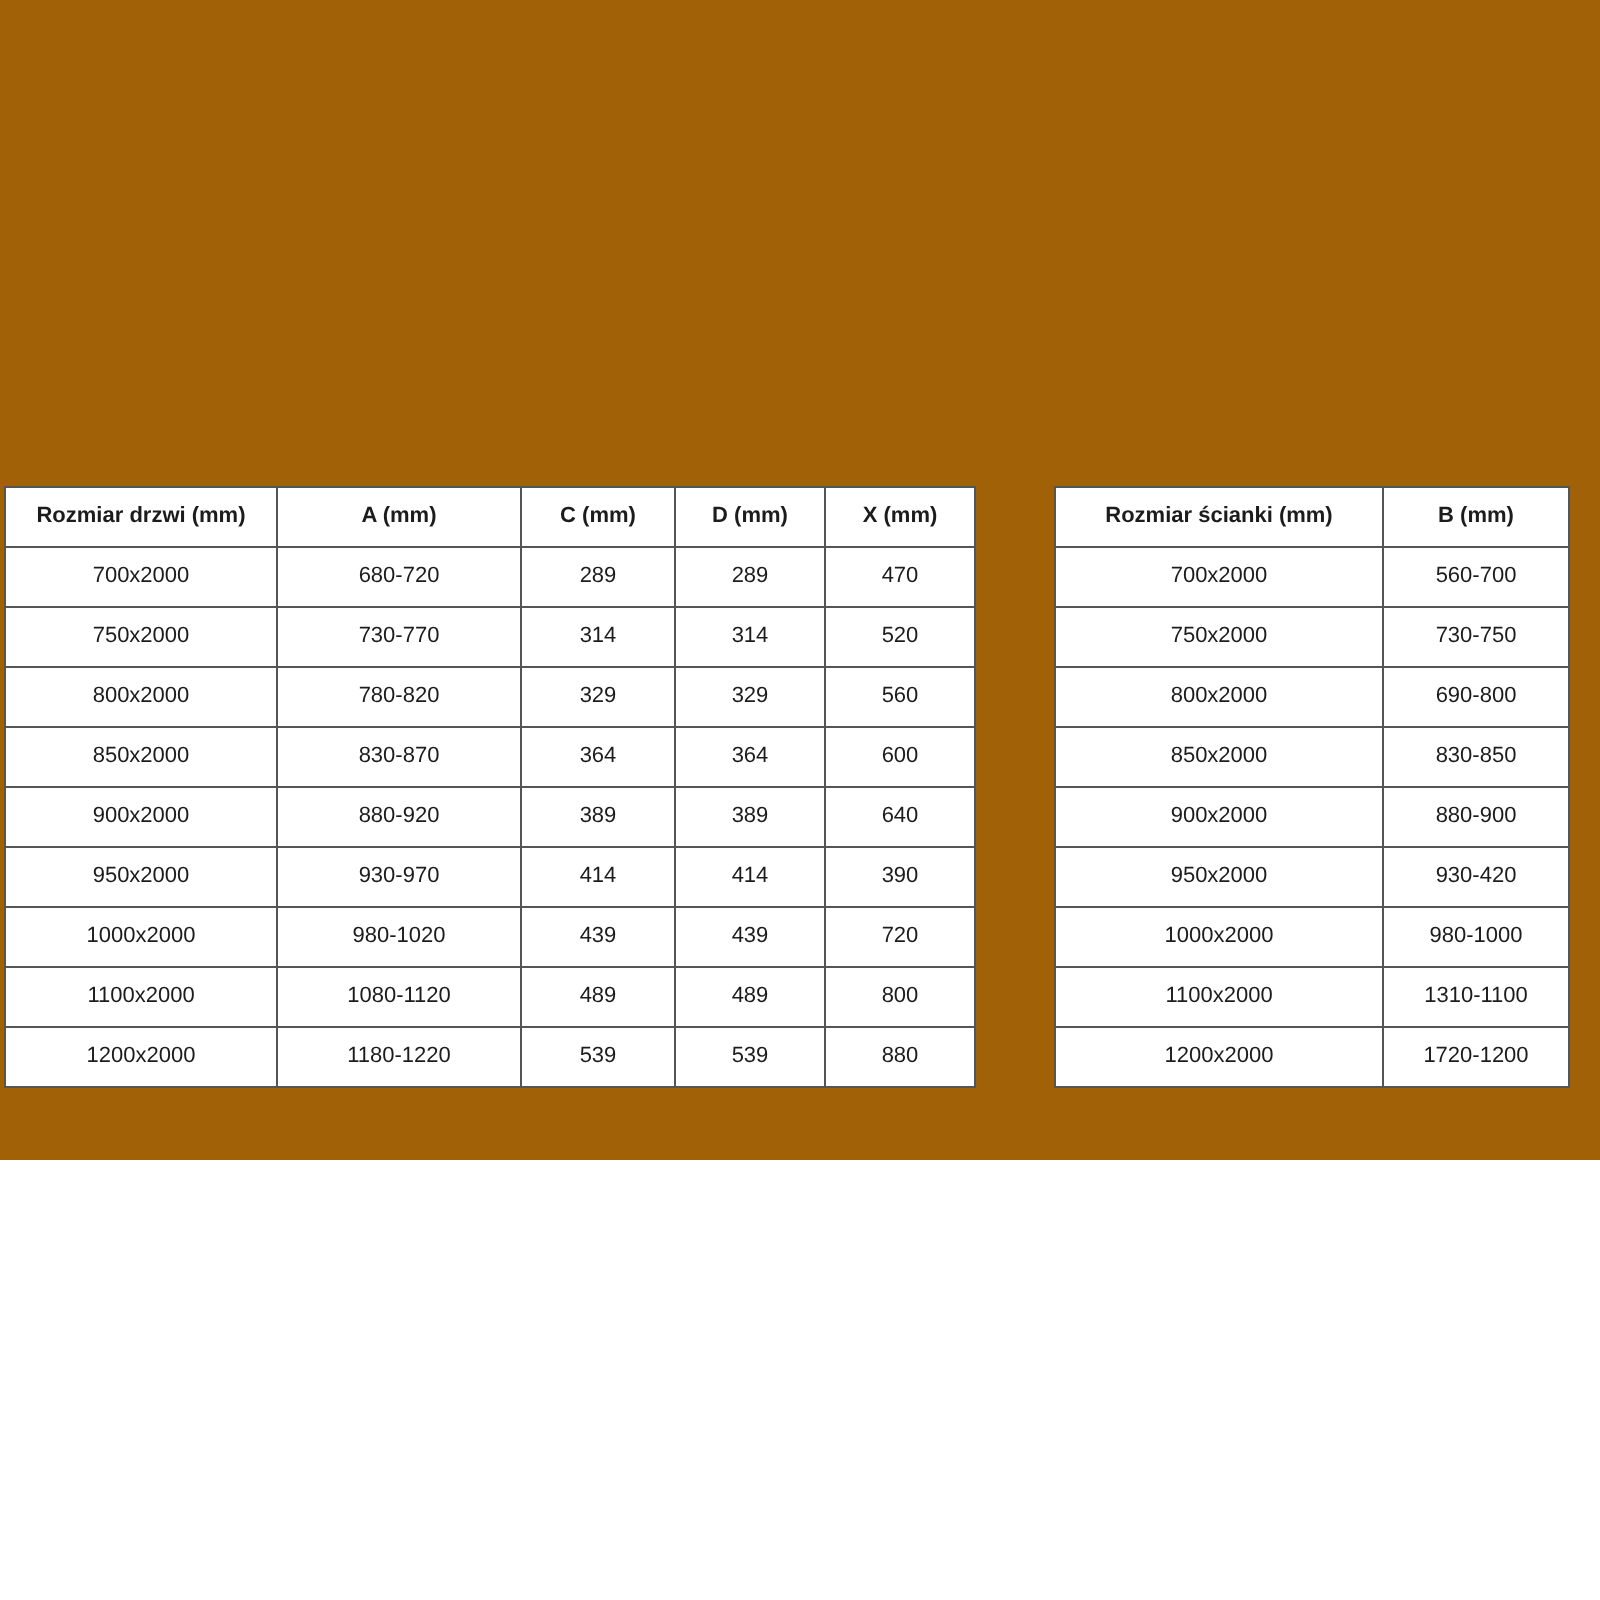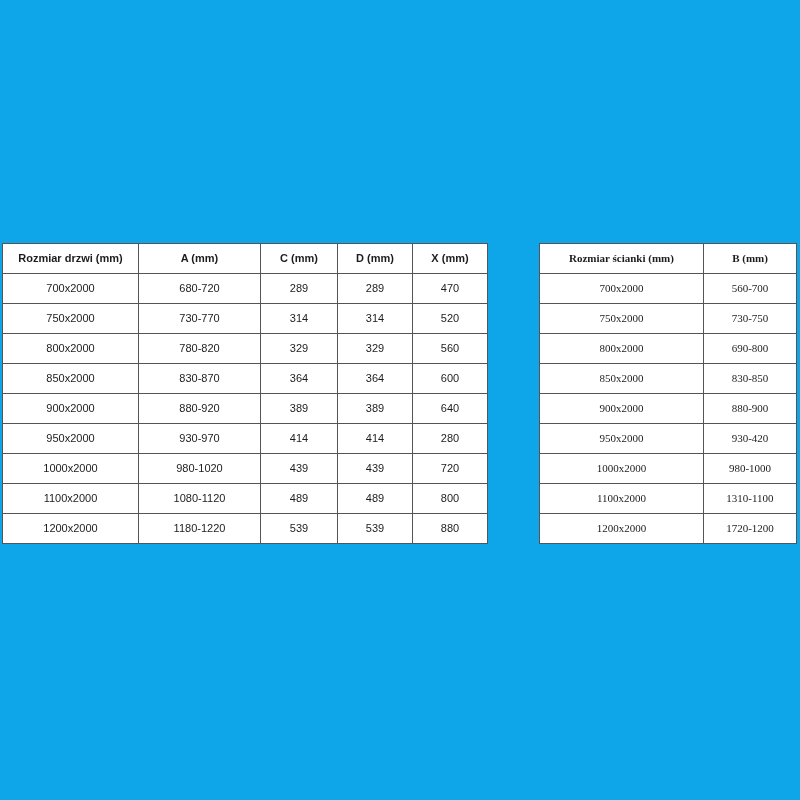--- a/index.html
+++ b/index.html
@@ -7,32 +7,32 @@
     padding: 0;
     width: 800px;
     height: 800px;
     background: #ffffff;
     font-family: "Liberation Sans", sans-serif;
     overflow: hidden;
   }
   .canvas {
     position: relative;
     width: 800px;
-    height: 800px;
-    background: #0ea5e9;
+    height: 580px;
+    background: #a16207;
   }
   table.spec {
     position: absolute;
     top: 243px;
     border-collapse: collapse;
     table-layout: fixed;
     background: #ffffff;
   }
   table.spec.left  { left: 2px;   width: 485px; }
-  table.spec.right { left: 539px; width: 257px; font-family: Liberation Serif, serif; }
+  table.spec.right { left: 527px; width: 257px; }
 
   table.spec.left  col:nth-child(1) { width: 136px; }
   table.spec.left  col:nth-child(2) { width: 122px; }
   table.spec.left  col:nth-child(3) { width: 77px;  }
   table.spec.left  col:nth-child(4) { width: 75px;  }
   table.spec.left  col:nth-child(5) { width: 75px;  }
 
   table.spec.right col:nth-child(1) { width: 164px; }
   table.spec.right col:nth-child(2) { width: 93px;  }
 
@@ -112,21 +112,21 @@
           <td>880-920</td>
           <td>389</td>
           <td>389</td>
           <td>640</td>
         </tr>
         <tr>
           <td>950x2000</td>
           <td>930-970</td>
           <td>414</td>
           <td>414</td>
-          <td>280</td>
+          <td>390</td>
         </tr>
         <tr>
           <td>1000x2000</td>
           <td>980-1020</td>
           <td>439</td>
           <td>439</td>
           <td>720</td>
         </tr>
         <tr>
           <td>1100x2000</td>

